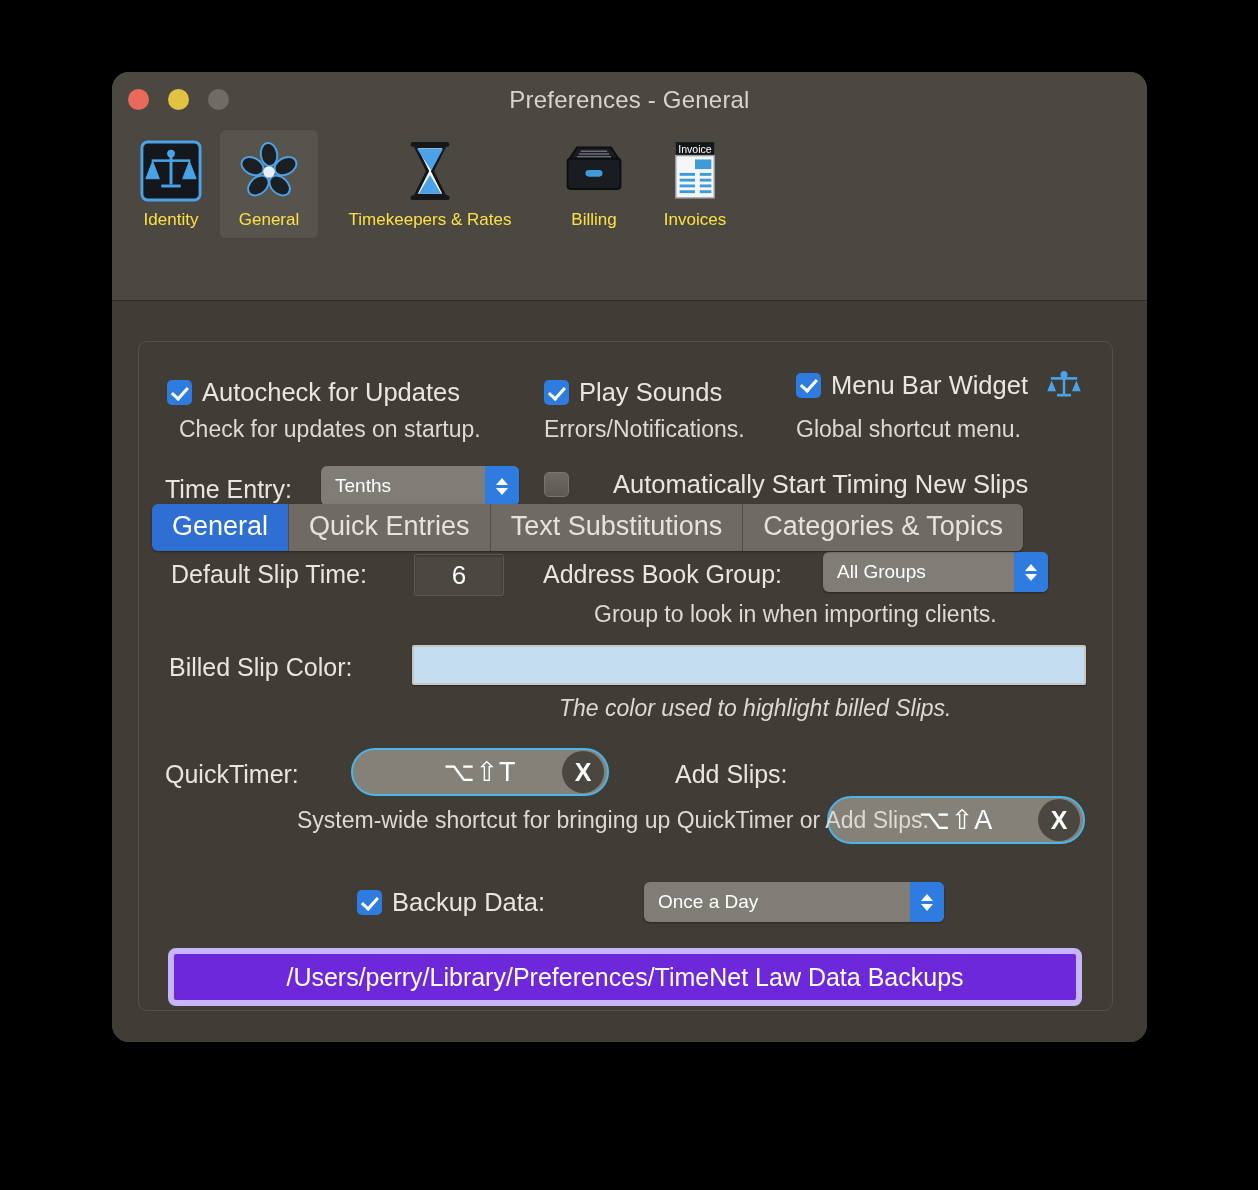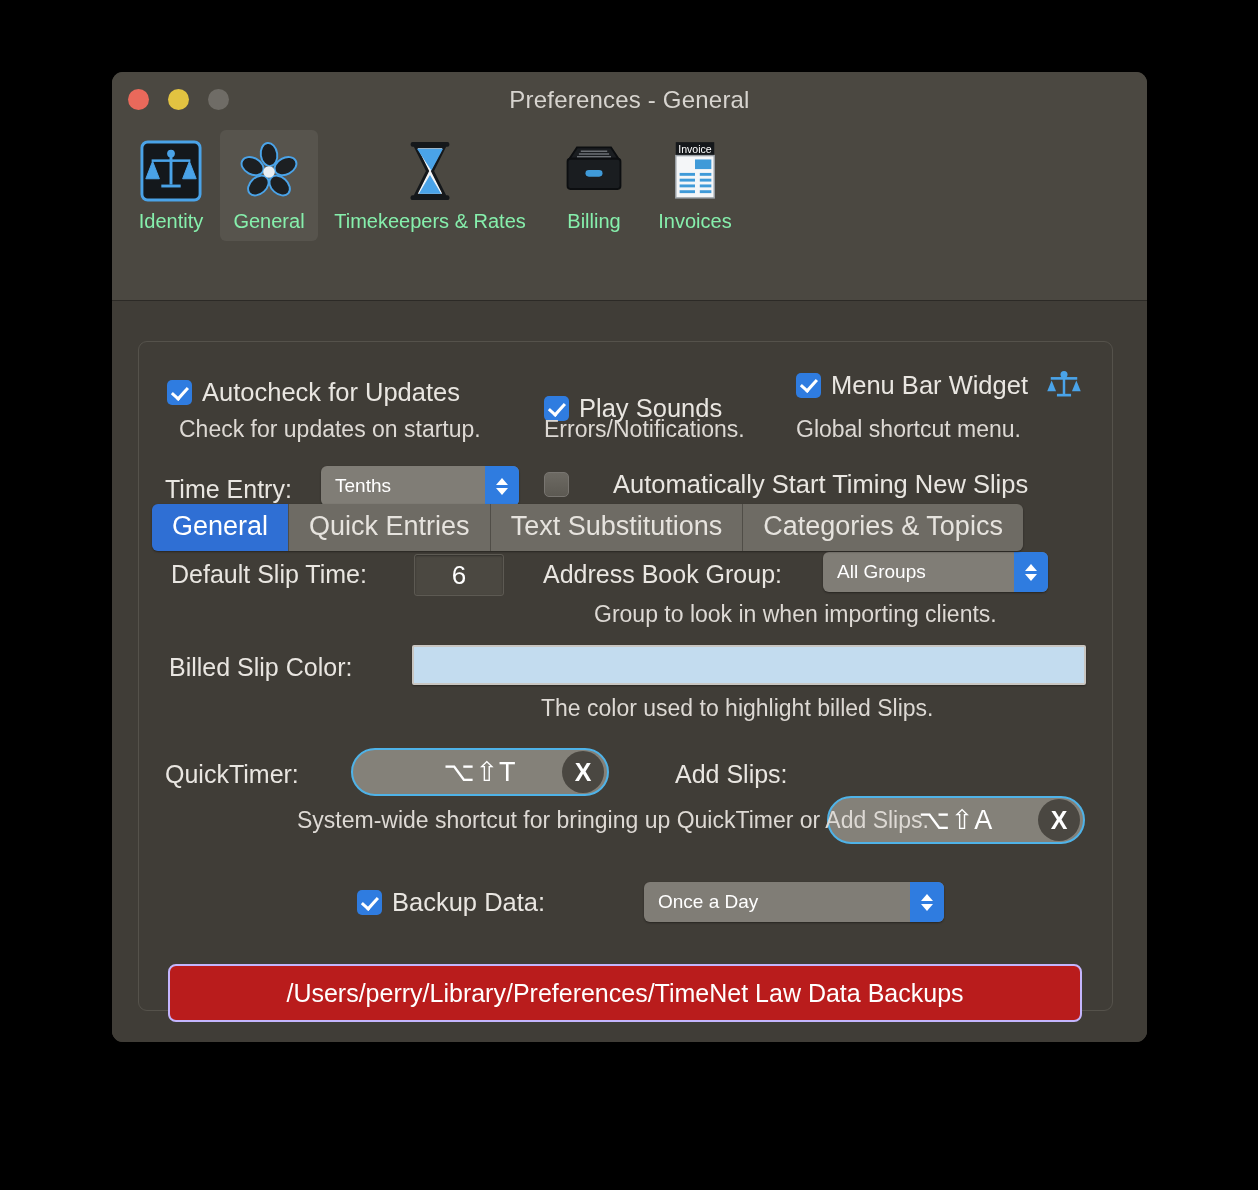--- a/index.html
+++ b/index.html
@@ -14,21 +14,21 @@
   }
 
   
   .window {
     position: absolute;
     left: 112px;
     top: 72px;
     width: 1035px;
     height: 970px;
     background: #46433d;
-    border-radius: 11px;
+    border-radius: 17px;
     overflow: hidden;
     box-shadow: 0 10px 40px rgba(0,0,0,0.55);
   }
 
   
   .titlebar {
     position: relative;
     height: 56px;
     background: #4b4841;
   }
@@ -81,22 +81,22 @@
   .tb-item.wide2 { width: 104px; }
   .tb-item.selected { background: #57544d; }
   .tb-ico {
     height: 66px;
     display: flex;
     align-items: center;
     justify-content: center;
     margin-bottom: 6px;
   }
   .tb-label {
-    font-size: 20px;
-    color: #86efac;
+    font-size: 17px;
+    color: #fde047;
     white-space: nowrap;
   }
 
   
   .content {
     position: relative;
     height: 741px;
     background: #403d37;
     padding: 0;
   }
@@ -261,28 +261,27 @@
     justify-content: center;
     cursor: default;
   }
 
   
   .pathbtn {
     display: flex;
     align-items: center;
     justify-content: center;
     height: 58px;
-    background: #b91c1c;
-    border: 2px solid #c4b5fd;
+    background: #6d28d9;
+    border: 6px solid #c4b5fd;
     border-radius: 8px;
     font-size: 25px;
     color: #ffffff;
     cursor: default;
     white-space: nowrap;
-    margin-top: 16px;
   }
 </style>
 </head>
 <body>
 
 <div class="window">
 
   <div class="titlebar">
     <div class="traffic">
       <div class="tl close"></div>
@@ -387,21 +386,21 @@
 
     <div class="panel">
       <div class="form">
 
         <div class="abs chk-row" style="left:28px; top:36px;">
           <div class="checkbox on"></div>
           <div class="chk-label">Autocheck for Updates</div>
         </div>
         <div class="abs caption" style="left:40px; top:74px;">Check for updates on startup.</div>
 
-        <div class="abs chk-row" style="left:405px; top:52px;align-items:center;">
+        <div class="abs chk-row" style="left:405px; top:36px;align-items:center;">
           <div class="checkbox on"></div>
           <div class="chk-label">Play Sounds</div>
         </div>
         <div class="abs caption" style="left:405px; top:74px;">Errors/Notifications.</div>
 
         <div class="abs chk-row" style="left:657px; top:28px;">
           <div class="checkbox on"></div>
           <div class="chk-label">Menu Bar Widget</div>
           <span style="display:inline-flex;margin-left:8px;">
             <svg width="36" height="30" viewBox="0 0 40 34">
@@ -439,21 +438,21 @@
           <div class="stepper">
             <span class="ar up"></span>
               <span class="ar dn"></span>
           </div>
         </div>
         <div class="abs field-label" style="left:404px; top:218px;">Address Book Group:</div>
         <div class="abs caption" style="left:455px; top:259px;">Group to look in when importing clients.</div>
 
         <div class="abs field-label" style="left:30px; top:311px;">Billed Slip Color:</div>
         <div class="abs colorwell" id="color-well" style="left: 273px; top: 303px; width: 674px; height: 40px; background: rgb(195, 220, 239);"></div>
-        <div class="abs caption" style="left:402px; top:353px;">The color used to highlight billed Slips.</div>
+        <div class="abs caption" style="left:420px; top:353px;font-style:italic;">The color used to highlight billed Slips.</div>
 
         <div class="abs field-label" style="left:26px; top:418px;">QuickTimer:</div>
         <div class="abs shortcut" style="left:212px; top:406px; width:258px;">
           <span class="keys">⌥⇧T</span>
           <span class="clearbtn">X</span>
         </div>
 
         <div class="abs field-label" style="left:536px; top:418px;">Add Slips:</div>
         <div class="abs shortcut" style="left:688px; top:406px; width:258px;">
           <span class="keys">⌥⇧A</span>

